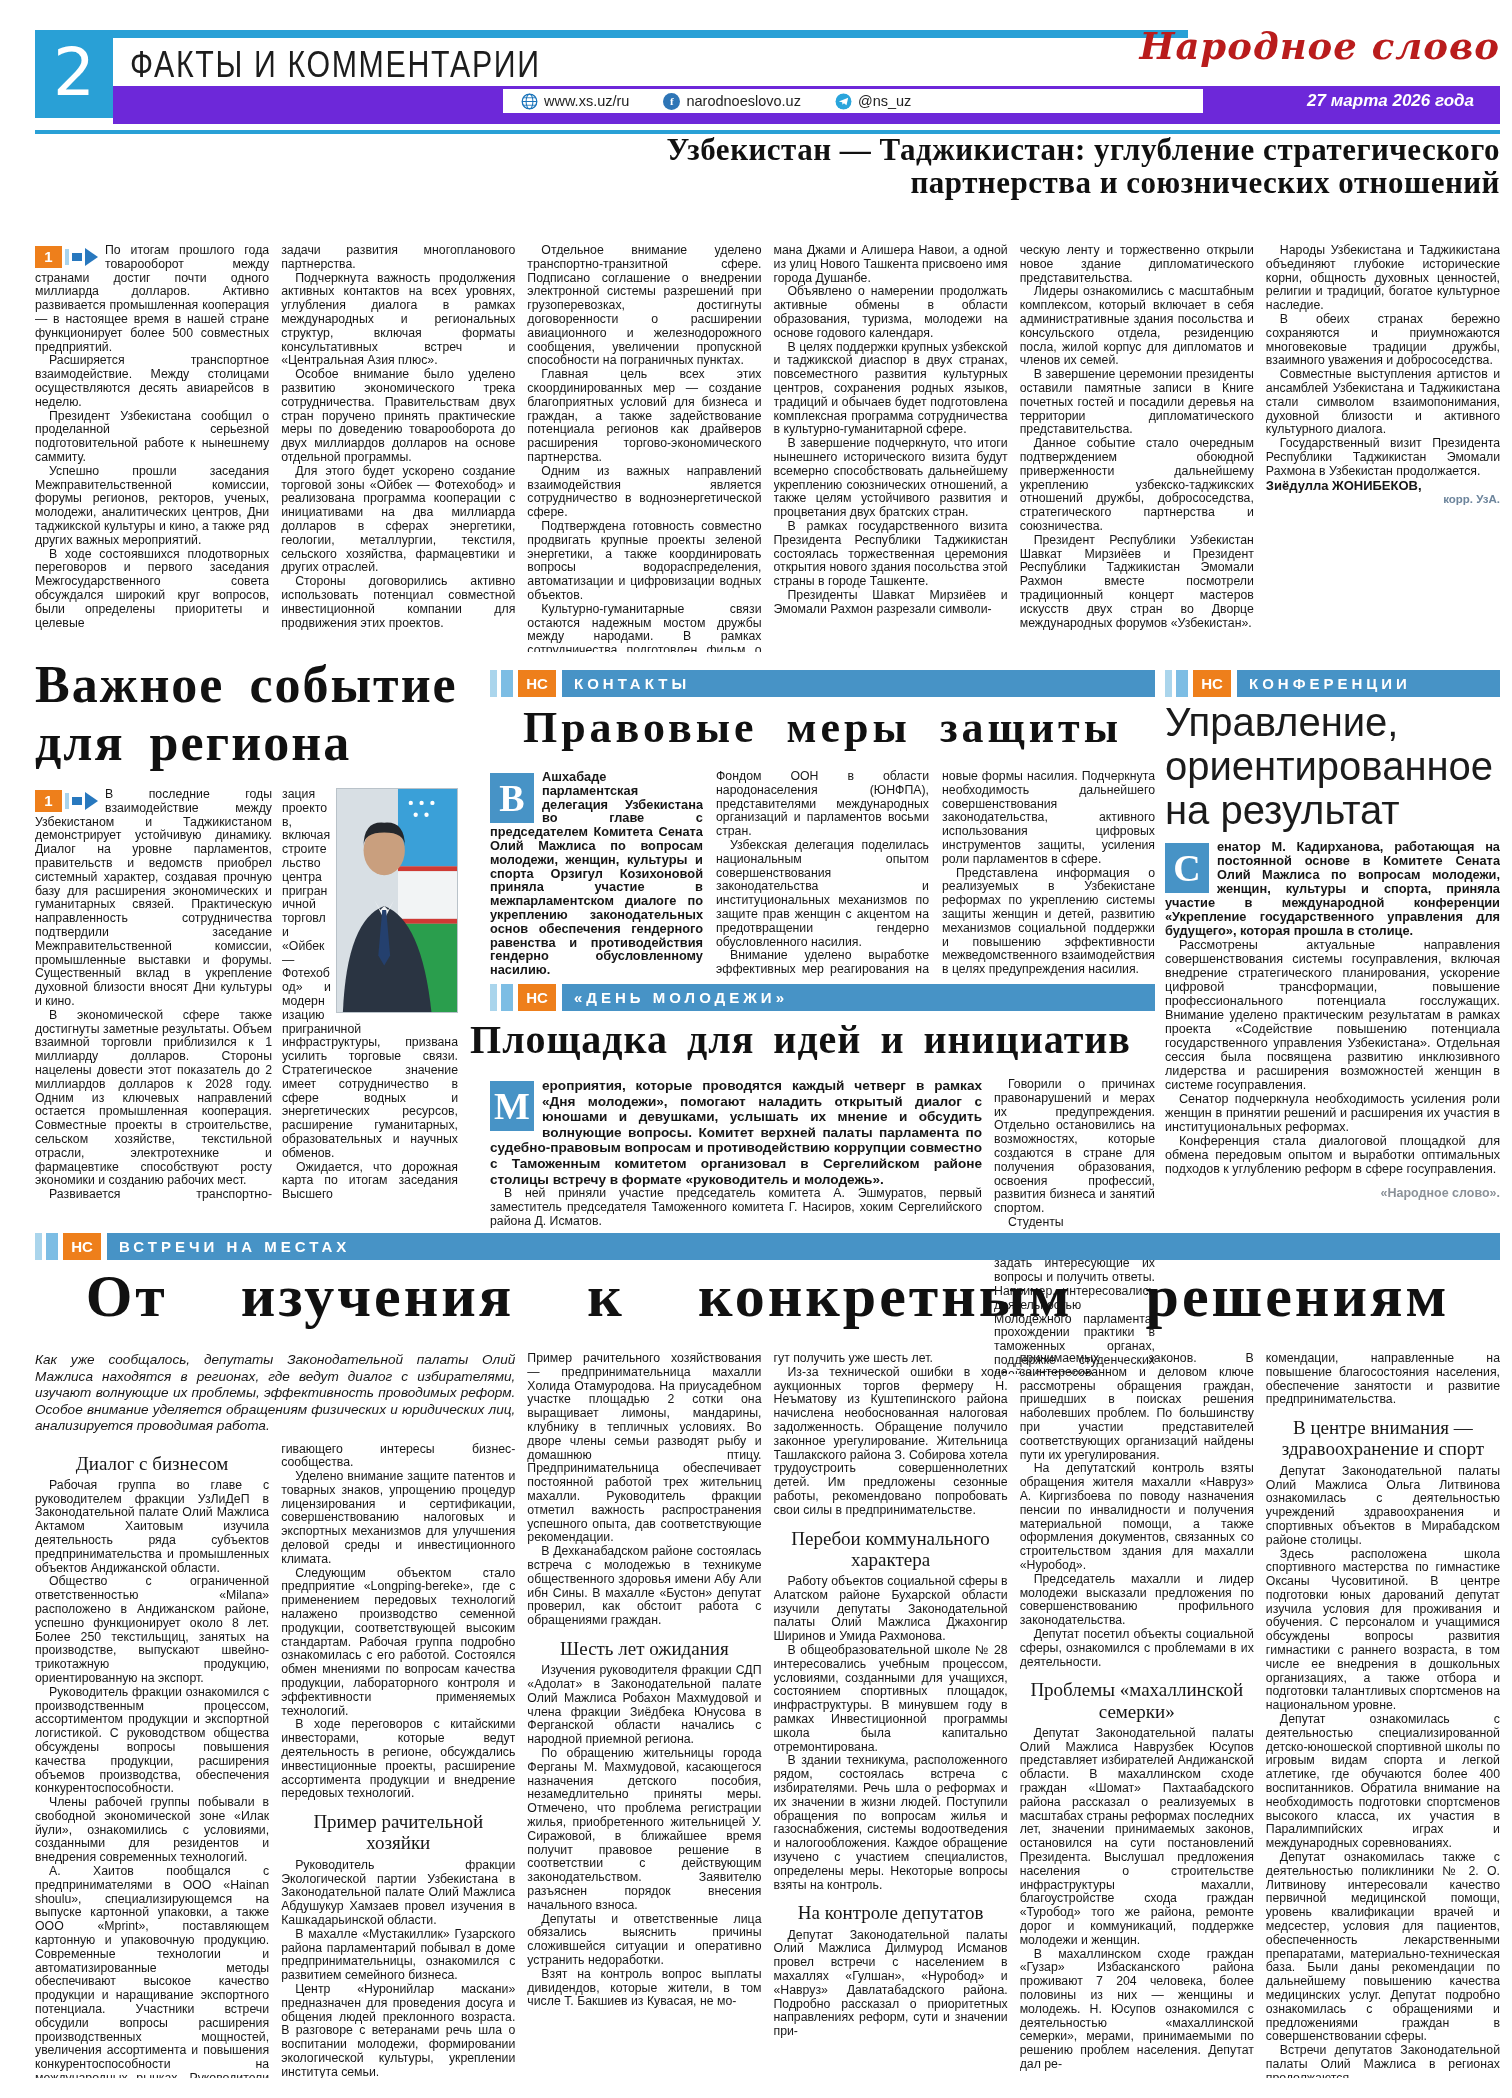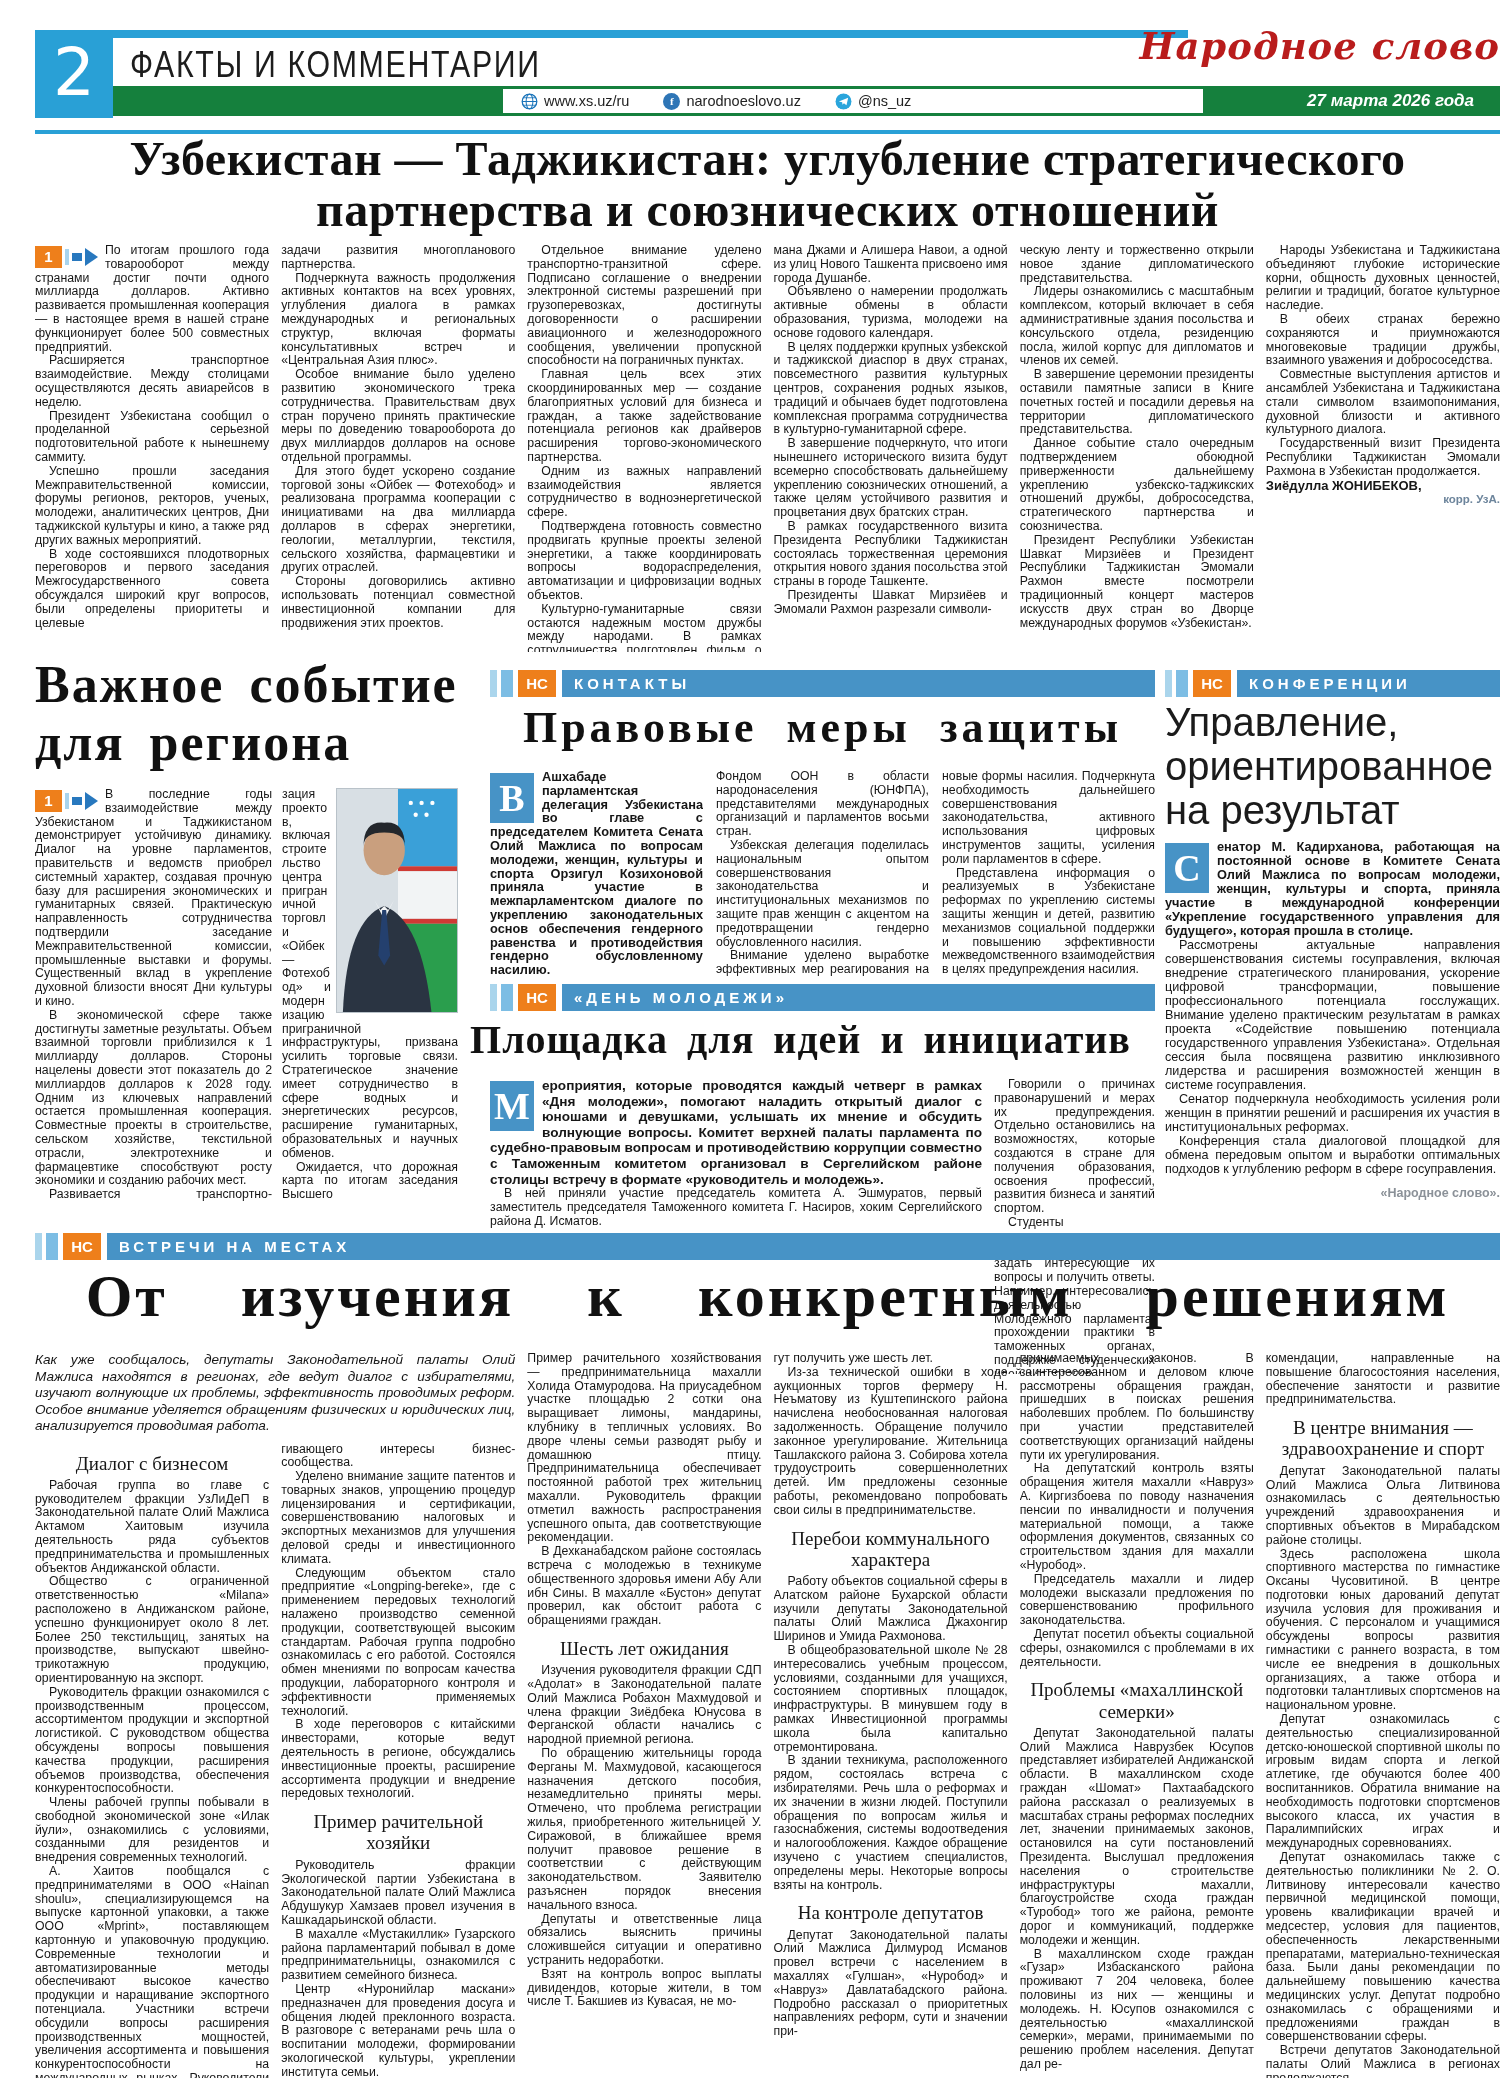--- a/index.html
+++ b/index.html
@@ -9,32 +9,32 @@
   .abs{position:absolute}
 
   
   .pagenum{left:35px;top:30px;width:78px;height:88px;background:#29a0d6;color:#fff;
            font-size:66px;font-weight:400;text-align:center;line-height:86px;font-family:"DejaVu Sans",sans-serif}
   .toprule{left:113px;top:30px;width:1075px;height:8px;background:#29a0d6}
   .section{left:130px;top:44px;font-size:37px;letter-spacing:2px;color:#1d1d1d;white-space:nowrap}
   .section>span{display:inline-block;transform:scaleX(.82);transform-origin:left}
   .masthead{right:12px;top:24px;font-family:"DejaVu Serif",serif;font-style:italic;font-weight:700;
             font-size:37px;color:#b91c1c;letter-spacing:1px}
-  .hstrip{left:113px;top:86px;width:1387px;height:30px;background:#15803d}
+  .hstrip{left:113px;top:86px;width:1387px;height:38px;background:#6d28d9}
   .hpanel{position:absolute;left:390px;top:3px;width:700px;height:24px;background:#fff;
           display:flex;align-items:center;gap:34px;padding-left:18px}
   .hlink{display:flex;align-items:center;gap:6px;font-size:14.5px;color:#222}
   .hdate{position:absolute;right:26px;top:3px;color:#fff;font-weight:700;font-style:italic;font-size:17px;line-height:24px}
   .botrule{left:35px;top:130px;width:1465px;height:4px;background:#29a0d6}
   .cicon{width:17px;height:17px;border-radius:50%;display:inline-flex;align-items:center;justify-content:center;
          color:#fff;font-size:11px;font-weight:700;flex:0 0 auto}
 
   
   .serifhead{font-family:"Liberation Serif",serif;font-weight:700;color:#111}
-  .leadtitle{left:35px;top:134px;width:1465px;text-align:center;font-size:48px;line-height:1.06;
+  .leadtitle{left:35px;top:134px;width:1465px;text-align:right;font-size:31px;line-height:1.06;
              white-space:pre-line;letter-spacing:.5px}
   .regtitle{left:35px;top:656px;width:440px;font-size:52px;line-height:1.12;white-space:pre-line;
             letter-spacing:2px;word-spacing:10px}
   .contitle{left:490px;top:702px;width:665px;text-align:center;font-size:44px;letter-spacing:4px;word-spacing:14px}
   .youthtitle{left:468px;top:1016px;width:665px;text-align:center;font-size:40px;letter-spacing:1px;word-spacing:8px}
   .conftitle{left:1165px;top:700px;width:340px;font-family:"Liberation Sans",sans-serif;font-weight:400;
              font-size:40px;line-height:1.1;white-space:pre-line;color:#1b1b1b}
   .bigtitle{left:35px;top:1262px;width:1465px;text-align:center;font-size:60px;letter-spacing:3px;word-spacing:55px}
 
   

